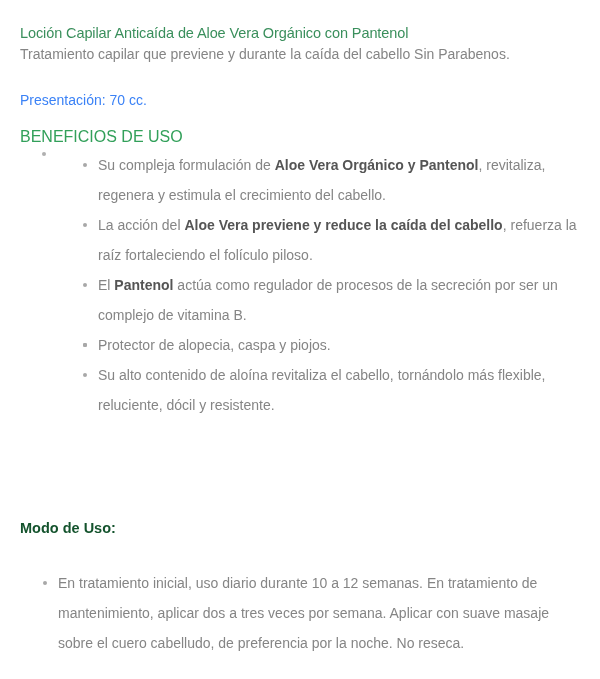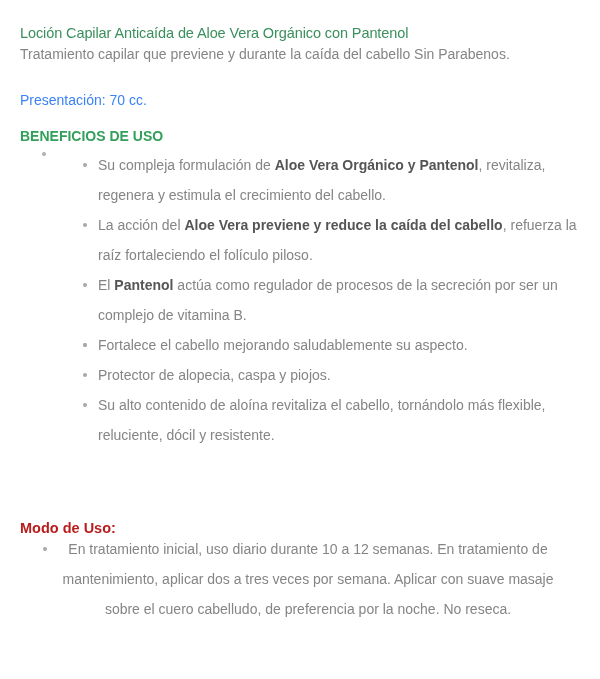--- a/index.html
+++ b/index.html
@@ -15,45 +15,45 @@
   .subtitle {
     position: absolute; left: 20px; top: 46px;
     font-size: 14px; color: #858585;
   }
   .presentation {
     position: absolute; left: 20px; top: 92px;
     font-size: 14px; color: #3b82f6;
   }
   .heading-benefits {
     position: absolute; left: 20px; top: 128px;
-    font-size: 14px; font-weight: bold; color: #32a05a;
+    font-size: 16px; font-weight: normal; color: #32a05a;
   }
   .outer-bullet {
     position: absolute; left: 42px; top: 152px;
     width: 4px; height: 4px; border-radius: 50%; background: #b0b0b0;
   }
   .benefits-list {
     position: absolute; left: 98px; top: 150px; width: 485px;
     margin: 0; padding: 0; list-style: none;
   }
   .benefits-list li {
     position: relative; font-size: 14px; line-height: 30px; color: #858585;
   }
   .benefits-list li .dot {
     position: absolute; left: -15px; top: 13px;
     width: 4px; height: 4px; border-radius: 50%; background: #a8a8a8;
   }
   .benefits-list li b { color: #555555; text-align: right; }
   .heading-usage {
     position: absolute; left: 20px; top: 520px;
-    font-size: 14.5px; font-weight: bold; color: #b91c1c;
+    font-size: 14.5px; font-weight: bold; color: #14532d;
   }
   .usage-list {
-    position: absolute; left: 58px; top: 534px; width: 500px;
-    margin: 0; padding: 0; list-style: none; text-align: center;
+    position: absolute; left: 58px; top: 568px; width: 500px;
+    margin: 0; padding: 0; list-style: none;
   }
   .usage-list li {
     position: relative; font-size: 14px; line-height: 30px; color: #858585;
   }
   .usage-list li .dot {
     position: absolute; left: -15px; top: 13px;
     width: 4px; height: 4px; border-radius: 50%; background: #a8a8a8;
   }
 </style>
 </head>
@@ -64,21 +64,21 @@
 <div class="presentation">Presentación: 70 cc.</div>
 
 <div class="heading-benefits">BENEFICIOS DE USO</div>
 <span class="outer-bullet"></span>
 
 <ul class="benefits-list">
   <li><span class="dot"></span><span>Su compleja formulación de </span><b>Aloe Vera Orgánico y Pantenol</b><span>, revitaliza, regenera y estimula el crecimiento del cabello.</span></li>
   <li><span class="dot"></span><span>La acción del </span><b>Aloe Vera previene y reduce la caída del cabello</b><span>, refuerza la raíz fortaleciendo el folículo piloso.</span></li>
   <li><span class="dot"></span><span>El </span><b>Pantenol</b><span> actúa como regulador de procesos de la secreción por ser un complejo de vitamina B.</span></li>
   <li><span class="dot"></span></li>
-  <li><span class="dot"></span><span>Fortalece el cabello mejorando saludablemente su aspecto.</span></li>
+  <li><span class="dot"></span></li>
   <li><span class="dot"></span><span>Protector de alopecia, caspa y piojos.</span></li>
   <li><span class="dot"></span><span>Su alto contenido de aloína revitaliza el cabello, tornándolo más flexible, reluciente, dócil y resistente.</span></li>
 </ul>
 
 <div class="heading-usage">Modo de Uso:</div>
 
 <ul class="usage-list">
   <li><span class="dot"></span><span>En tratamiento inicial, uso diario durante 10 a 12 semanas. En tratamiento de mantenimiento, aplicar dos a tres veces por semana. Aplicar con suave masaje sobre el cuero cabelludo, de preferencia por la noche. No reseca.</span></li>
 </ul>
 

